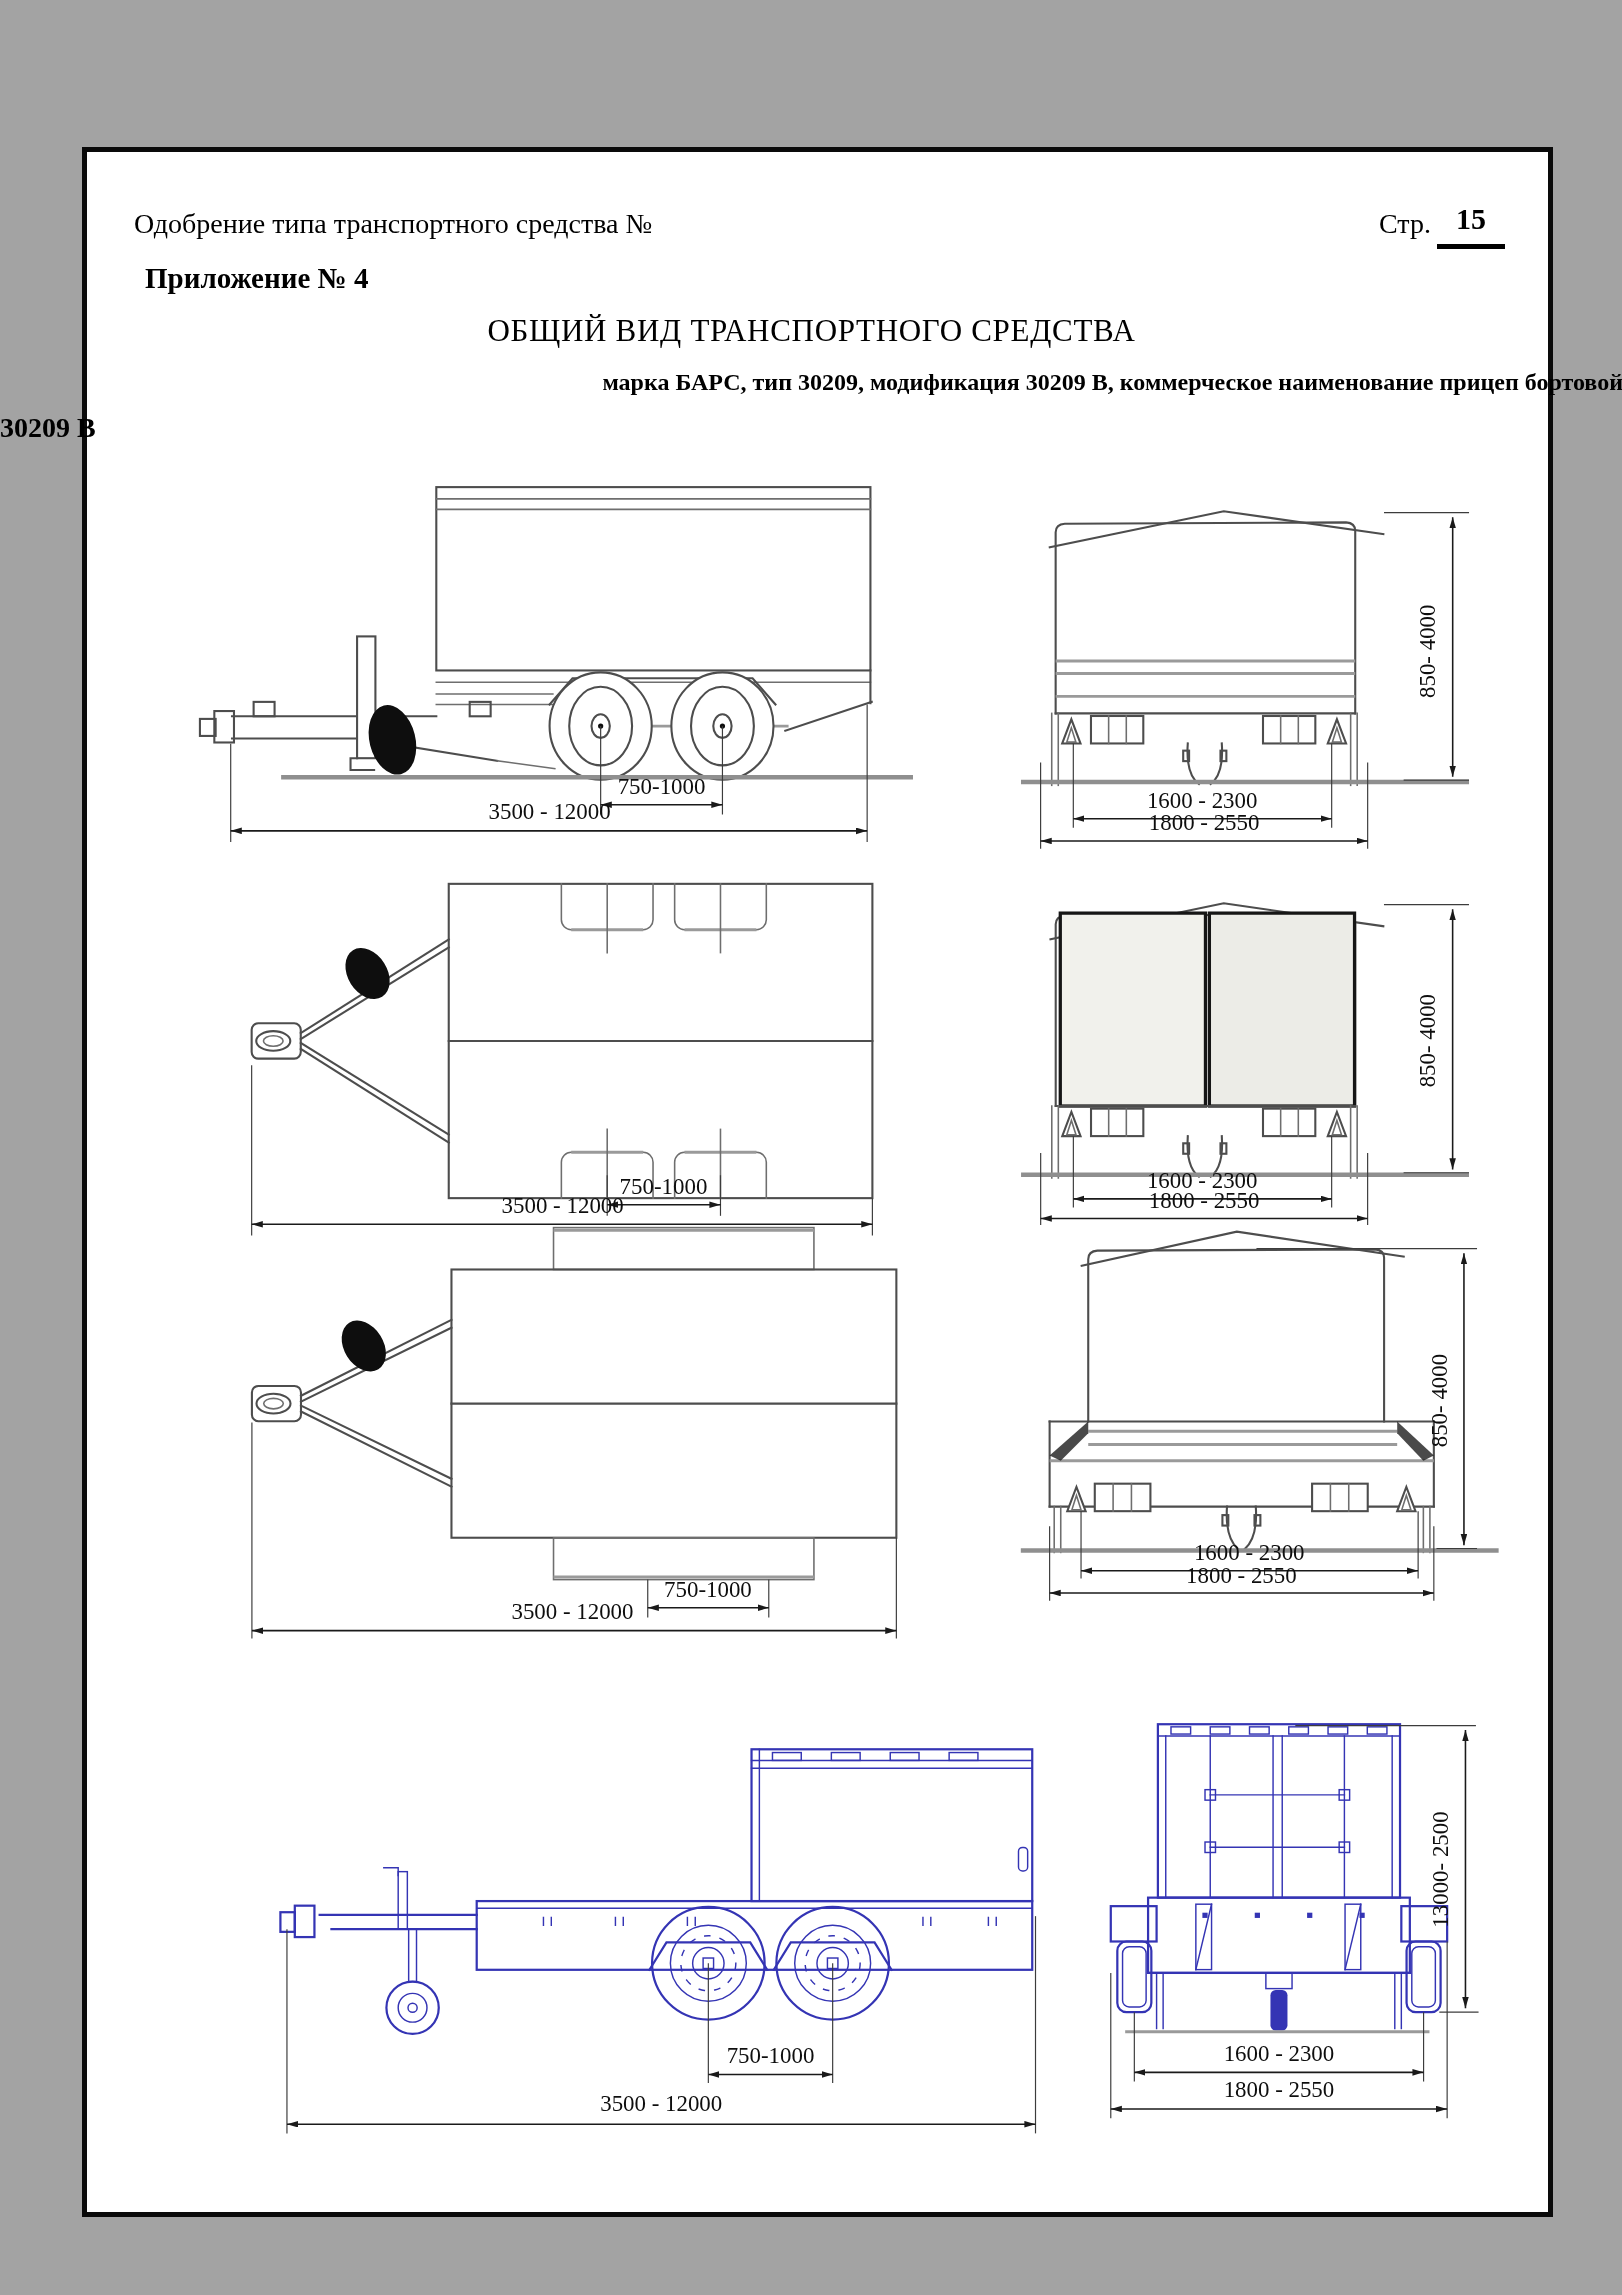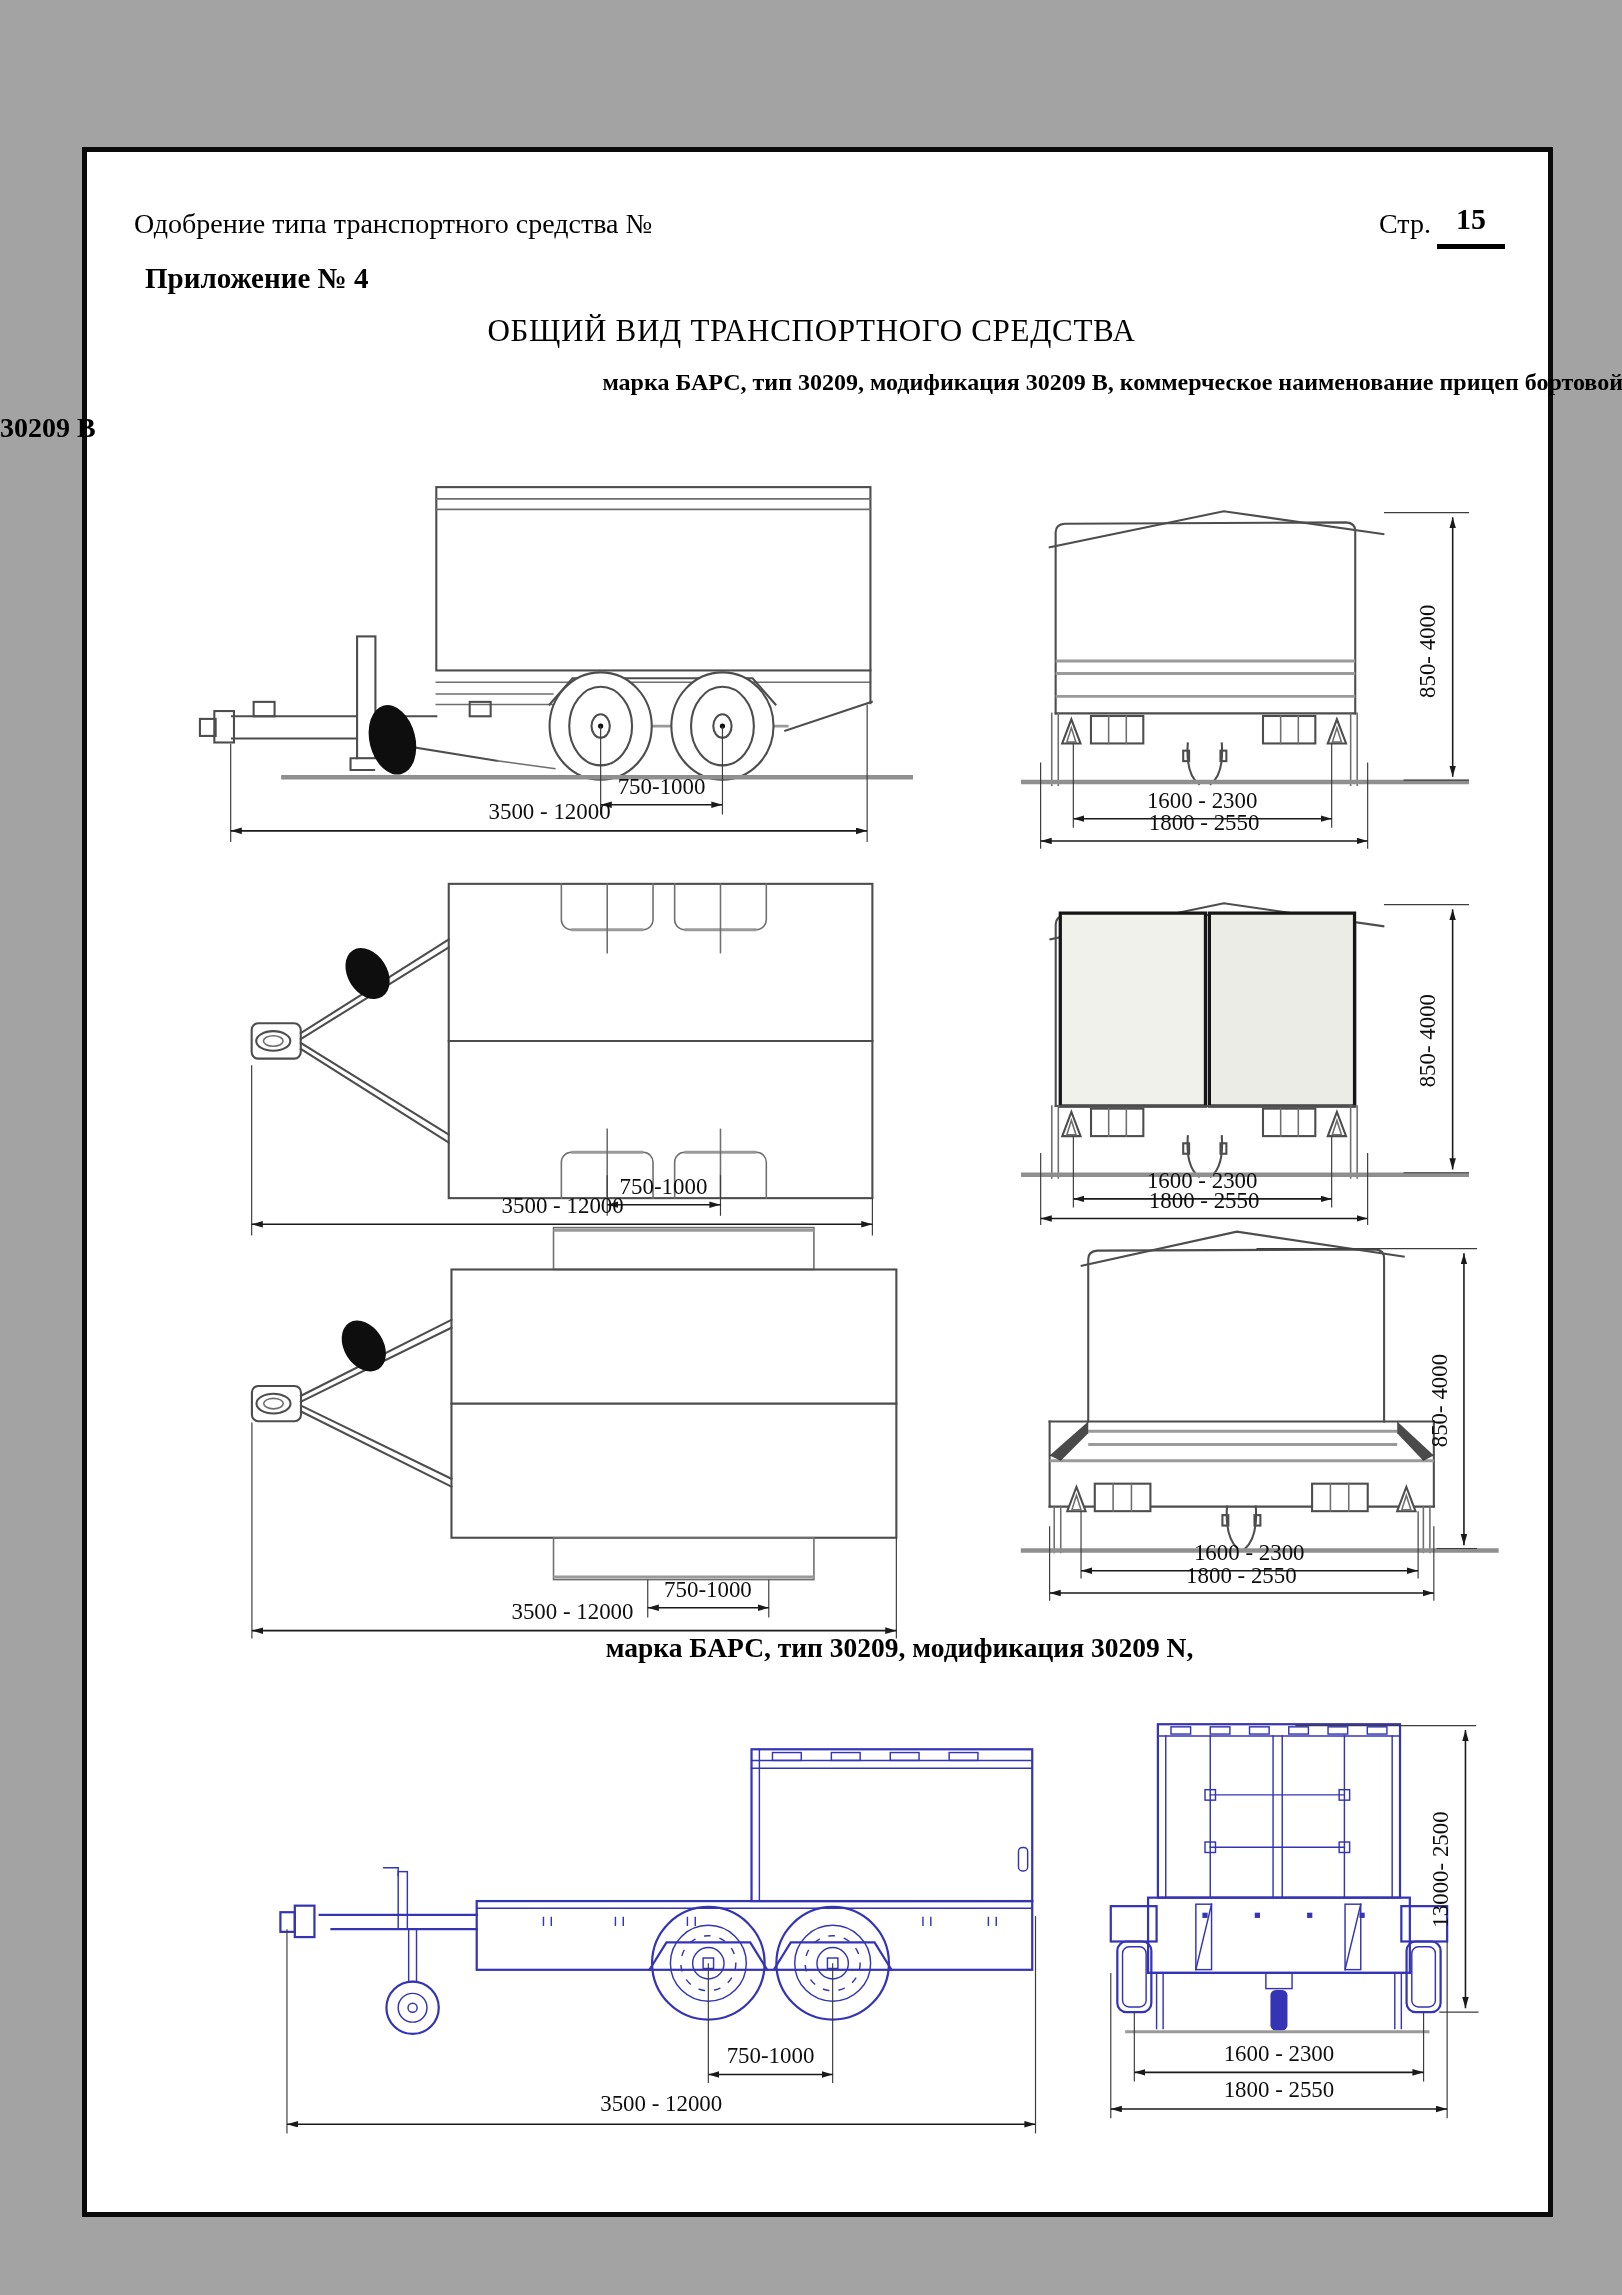--- a/index.html
+++ b/index.html
@@ -329,21 +329,20 @@
       <text class="dt" x="364" y="512">1600 - 2300</text>
     </g>
     <g>
       <line x1="59" y1="460" x2="59" y2="574" class="ext"></line>
       <line x1="646" y1="460" x2="646" y2="574" class="ext"></line>
       <line x1="59" y1="562" x2="646" y2="562" class="dim"></line>
       <text class="dt" x="352" y="546">1800 - 2550</text>
     </g>
   </svg>
 
-  <div class="abs cap1">марка БАРС, тип 30209, модификация 30209 N,</div>
 
   <svg style="left:249px;top:1700px" width="831" height="465" viewBox="0 0 1270 710">
     <g>
       <rect x="768" y="75" width="429" height="232" class="b3"></rect>
       <line x1="768" y1="92" x2="1197" y2="92" class="b2"></line>
       <line x1="768" y1="104" x2="1197" y2="104" class="b2"></line>
       <rect x="800" y="80" width="44" height="12" class="b2"></rect>
       <rect x="890" y="80" width="44" height="12" class="b2"></rect>
       <rect x="980" y="80" width="44" height="12" class="b2"></rect>
       <rect x="1070" y="80" width="44" height="12" class="b2"></rect>

